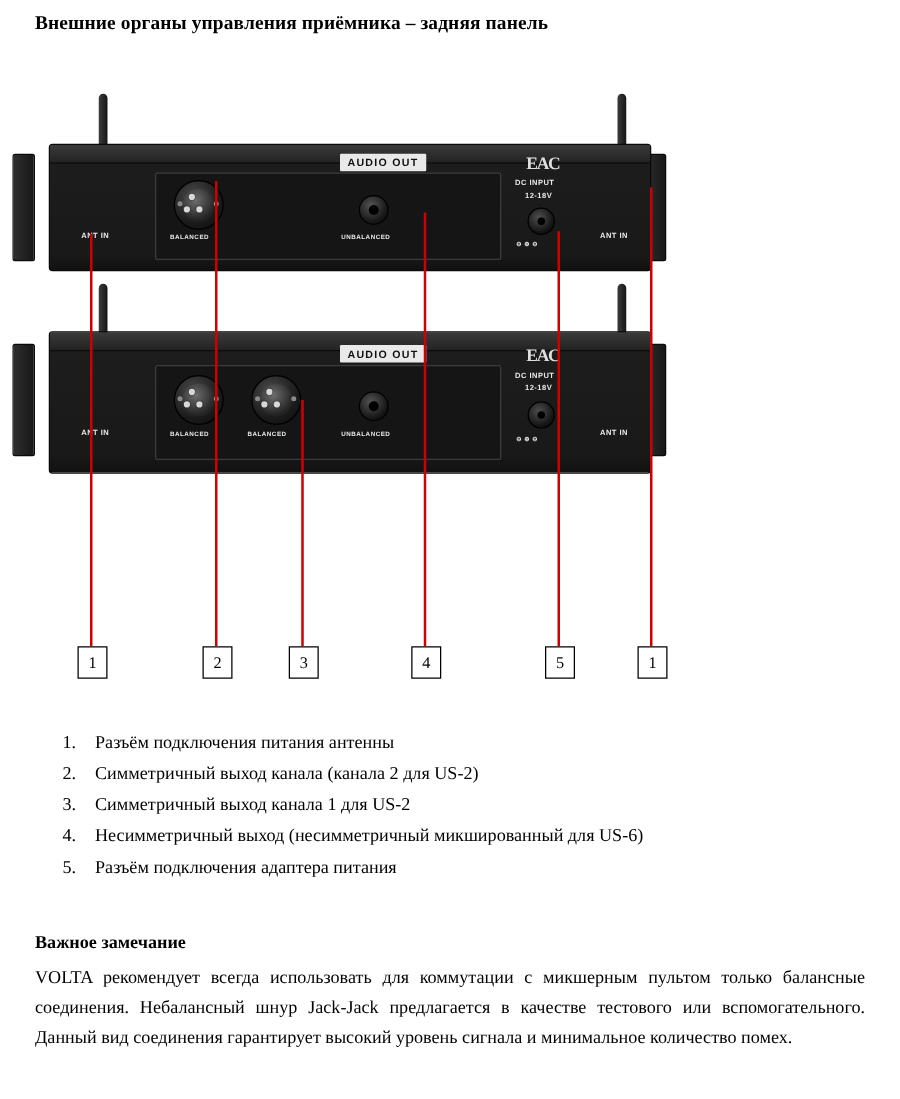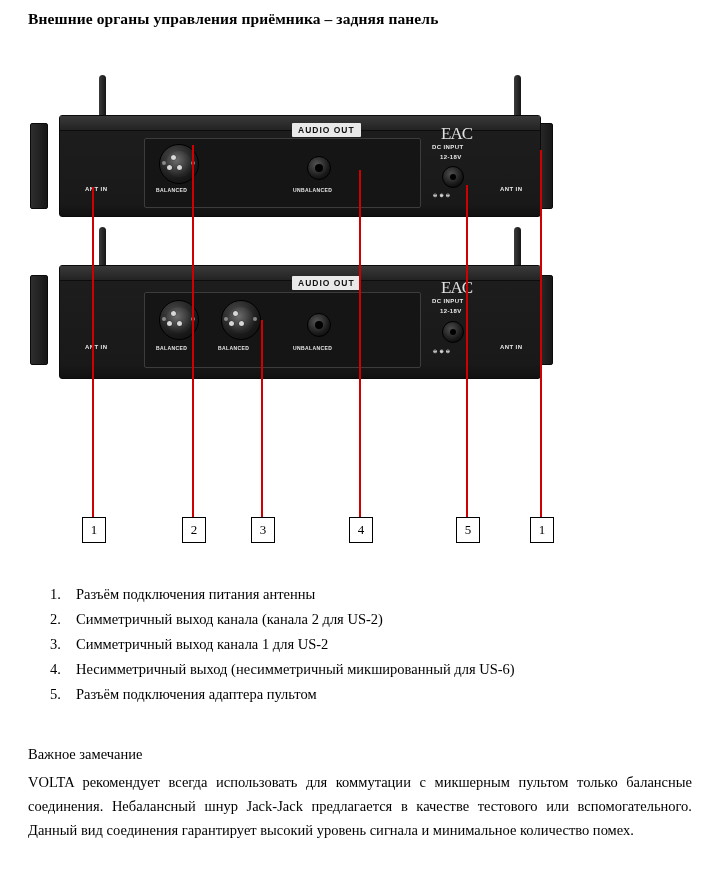--- a/index.html
+++ b/index.html
@@ -25,21 +25,21 @@
     left: 28px;
     top: 10px;
     font-size: 15.5px;
     font-weight: bold;
     letter-spacing: 0.1px;
   }
 
   
   .figure {
     position: absolute;
-    left: 44px;
+    left: 24px;
     top: 75px;
     width: 600px;
     height: 480px;
   }
 
   
   .unit {
     position: absolute;
     background: linear-gradient(180deg,#2a2a2a 0%, #1d1d1d 12%, #191919 88%, #111 100%);
     border: 1px solid #0a0a0a;
@@ -176,22 +176,22 @@
     font-size: 8.5px;
     letter-spacing: 1px;
     padding: 2px 6px;
     border-radius: 1px;
   }
 
   .eac {
     position: absolute;
     color: #e0e0e0;
     font-family: "Liberation Serif", serif;
-    font-weight: normal;
-    font-size: 17px;
+    font-weight: bold;
+    font-size: 14px;
     letter-spacing: -1px;
   }
 
   
   .lead {
     position: absolute;
     background: #d00000;
     width: 2px;
   }
 
@@ -227,21 +227,21 @@
     flex: 0 0 26px;
   }
   .list-txt { flex: 1; }
 
   
   .note-head {
     position: absolute;
     left: 28px;
     top: 746px;
     font-size: 14.5px;
-    font-weight: normal;
+    font-weight: bold;
   }
   .note-body {
     position: absolute;
     left: 28px;
     top: 770px;
     width: 664px;
     font-size: 14.5px;
     line-height: 24px;
     text-align: justify;
   }
@@ -382,20 +382,20 @@
     <div class="list-row">
       <div class="list-num">3.</div>
       <div class="list-txt">Симметричный выход канала 1 для US-2</div>
     </div>
     <div class="list-row">
       <div class="list-num">4.</div>
       <div class="list-txt">Несимметричный выход (несимметричный микшированный для US-6)</div>
     </div>
     <div class="list-row">
       <div class="list-num">5.</div>
-      <div class="list-txt">Разъём подключения адаптера пультом</div>
+      <div class="list-txt">Разъём подключения адаптера питания</div>
     </div>
   </div>
 
   <div class="note-head">Важное замечание</div>
   <div class="note-body">VOLTA рекомендует всегда использовать для коммутации с микшерным пультом только балансные соединения. Небалансный шнур Jack-Jack предлагается в качестве тестового или вспомогательного. Данный вид соединения гарантирует высокий уровень сигнала и минимальное количество помех.</div>
 
 </div>
 
 </body></html>

